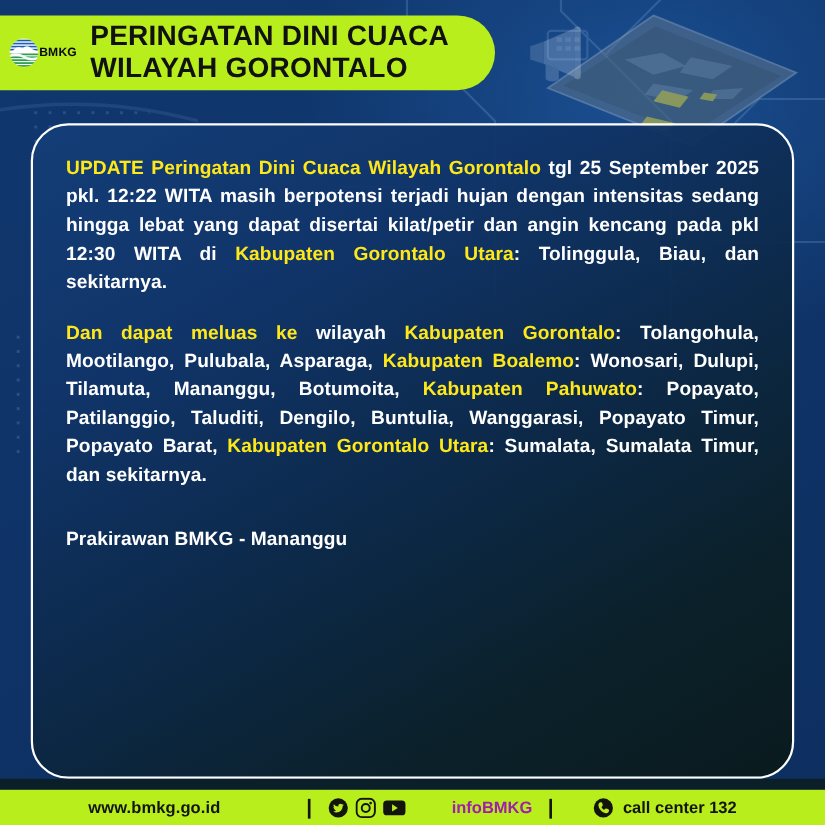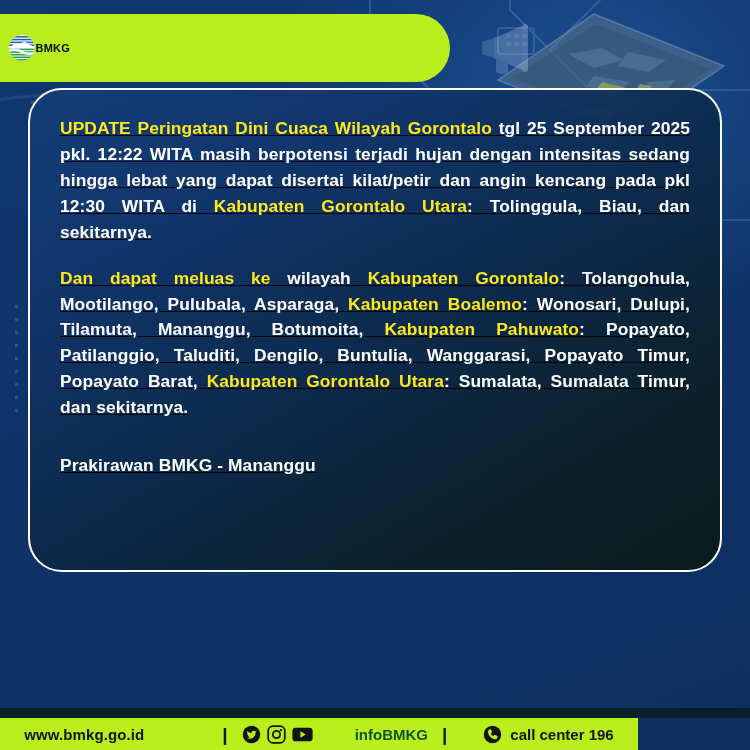--- a/index.html
+++ b/index.html
@@ -120,36 +120,35 @@
     line-height: 1.14;
     letter-spacing: .2px;
     margin-left: 6px;
   }
   .header-title .l2 { display: block; }
 
   
   .card {
     position: absolute;
     left: 28px;
-    top: 88px;
+    top: 112px;
     width: 694px;
-    height: 484px;
+    height: 596px;
     border: 2.5px solid #ffffff;
     border-radius: 34px;
     box-sizing: border-box;
     background:
       linear-gradient(150deg,
         rgba(20,62,120,.96) 0%,
         rgba(16,52,104,.95) 28%,
         rgba(12,40,70,.95) 55%,
         rgba(11,32,40,.96) 78%,
         rgba(10,26,28,.97) 100%);
     overflow: hidden;
     z-index: 5;
-    text-decoration: underline;
   }
   .card-inner {
     padding: 26px 30px 0 30px;
   }
   .para {
     color: #ffffff;
     font-size: 17.4px;
     font-weight: bold;
     line-height: 1.49;
     text-align: justify;
@@ -169,21 +168,21 @@
     bottom: 32px;
     width: 750px;
     height: 10px;
     background: #0a1f28;
     z-index: 7;
   }
   .footer {
     position: absolute;
     left: 0;
     bottom: 0;
-    width: 638px;
+    width: 750px;
     height: 32px;
     background: var(--brand-green, #b7ee1b);
     display: flex;
     align-items: center;
     justify-content: center;
     z-index: 8;
     gap: 0;
   }
   .footer-web {
     color: #14140f;
@@ -198,21 +197,21 @@
     line-height: 1;
     margin: 0 14px;
   }
   .social-group {
     display: flex;
     align-items: center;
     gap: 6px;
   }
   .social-group svg { display: block; }
   .social-label {
-    color: #14532d;
+    color: #a21caf;
     font-size: 15px;
     font-weight: bold;
     margin-left: 4px;
     padding-left: 32px;
   }
   .call-group {
     display: flex;
     align-items: center;
     gap: 8px;
     margin-left: 22px;
@@ -310,20 +309,24 @@
             <rect x="0" y="31.4" width="44" height="2.6"></rect>
             <rect x="0" y="35.6" width="44" height="2.6"></rect>
             <rect x="0" y="39.8" width="44" height="2.6"></rect>
           </g>
           <path d="M0 25 Q12 20 22 26 Q32 32 44 27 L44 31 Q32 36 22 30 Q12 24 0 29 Z" fill="#ffffff" opacity="0.95"></path>
         </g>
         <circle cx="22" cy="22" r="21" fill="none" stroke="#b7ee1b" stroke-width="1"></circle>
       </svg>
       <div class="logo-text">BMKG</div>
     </div>
+    <div class="header-title">
+      <span>PERINGATAN DINI CUACA</span>
+      <span class="l2">WILAYAH GORONTALO</span>
+    </div>
   </div>
 
   <div class="card">
     <div class="card-inner">
 
       <p class="para"><span class="hl">UPDATE Peringatan Dini Cuaca Wilayah Gorontalo</span><span> tgl 25 September 2025 pkl. 12:22 WITA masih berpotensi terjadi hujan dengan intensitas sedang hingga lebat yang dapat disertai kilat/petir dan angin kencang pada pkl 12:30 WITA di </span><span class="hl">Kabupaten Gorontalo Utara</span><span>: Tolinggula, Biau, dan sekitarnya.</span></p>
 
       <p class="para"><span class="hl">Dan dapat meluas ke</span><span> wilayah </span><span class="hl">Kabupaten Gorontalo</span><span>: Tolangohula, Mootilango, Pulubala, Asparaga, </span><span class="hl">Kabupaten Boalemo</span><span>: Wonosari, Dulupi, Tilamuta, Mananggu, Botumoita, </span><span class="hl">Kabupaten Pahuwato</span><span>: Popayato, Patilanggio, Taluditi, Dengilo, Buntulia, Wanggarasi, Popayato Timur, Popayato Barat, </span><span class="hl">Kabupaten Gorontalo Utara</span><span>: Sumalata, Sumalata Timur, dan sekitarnya.</span></p>
 
       <div class="spacer-sm"></div>
@@ -358,17 +361,17 @@
       <span class="social-label">infoBMKG</span>
     </span>
 
     <span class="pipe">|</span>
 
     <span class="call-group">
       <svg width="19" height="19" viewBox="0 0 24 24">
         <circle cx="12" cy="12" r="11" fill="#14140f"></circle>
         <path d="M9.1 5.4c.9 0 1.5.5 1.7 1.3l.5 1.9c.16.64-.05 1.2-.56 1.55l-.9.62c.62 1.5 1.8 2.7 3.3 3.35l.62-.9c.35-.5.9-.7 1.52-.55l1.9.48c.8.2 1.32.84 1.32 1.72 0 2.1-1.8 3.6-3.9 3.15-4.1-.9-7.3-4.1-8.2-8.2C5.9 7.4 7.2 5.4 9.1 5.4z" fill="#b7ee1b"></path>
       </svg>
-      <span class="call-label">call center 196</span>
+      <span class="call-label">call center 132</span>
     </span>
   </div>
 
 </div>
 
 </body></html>

